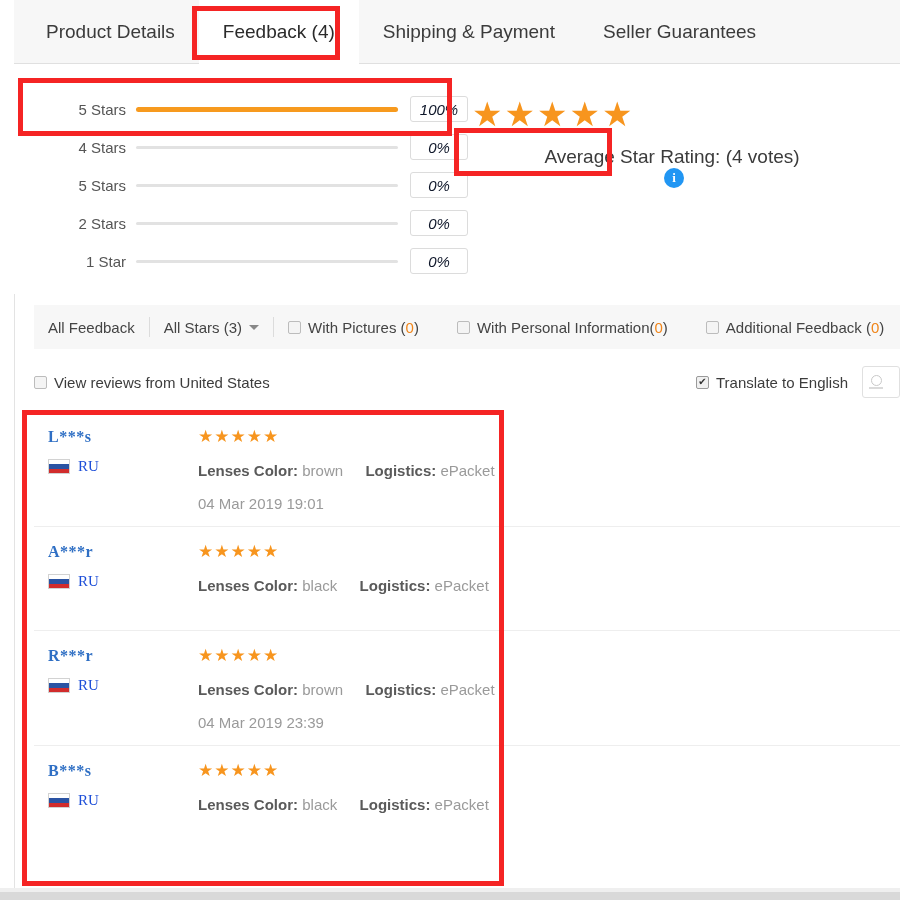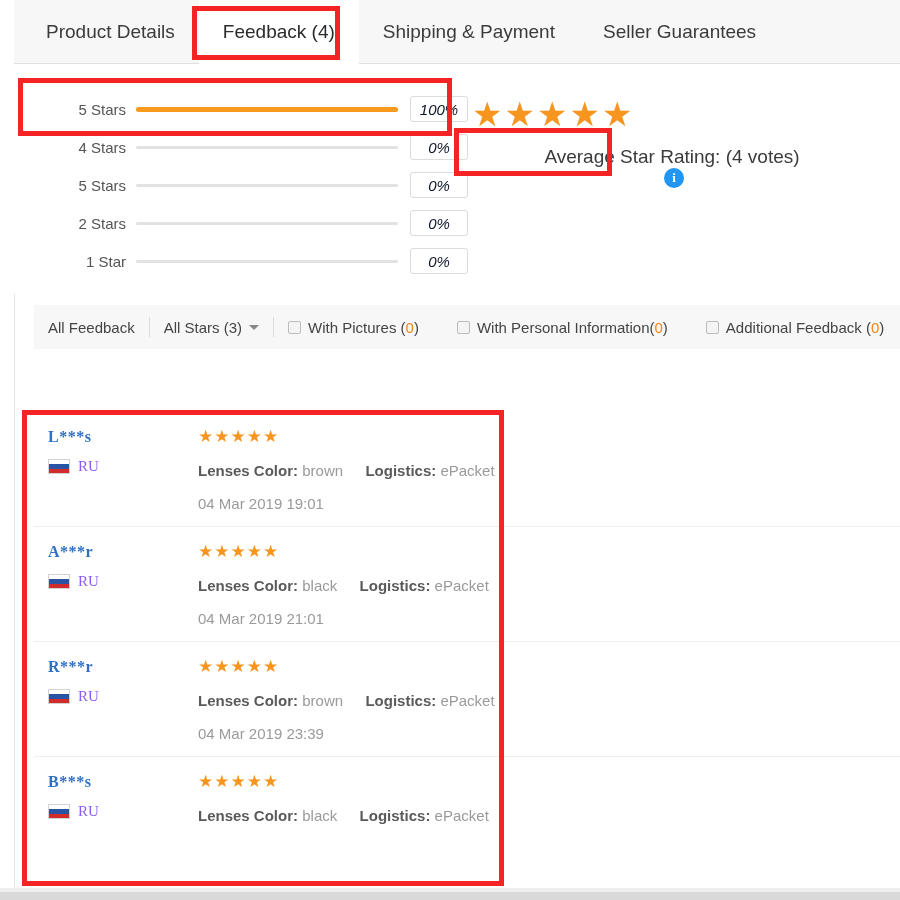--- a/index.html
+++ b/index.html
@@ -291,21 +291,21 @@
     color: #2f6fc4;
     font-weight: bold;
     cursor: pointer;
     letter-spacing: .5px;
   }
   .rv-country {
     margin-top: 12px;
     display: flex;
     align-items: center;
     font-size: 15px;
-    color: #8b5cf6;
+    color: #1d4ed8;
   }
   .flag {
     width: 22px; height: 15px;
     margin-right: 8px;
     border: 1px solid #d2d2d2;
     box-sizing: border-box;
     background: linear-gradient(to bottom,
       #ffffff 0%, #ffffff 33%,
       #2a53a3 33%, #2a53a3 66%,
       #d12c2c 66%, #d12c2c 100%);
@@ -454,20 +454,31 @@
 
     <span class="filter-item">
       <span class="cb"></span>
       <span>Additional Feedback (</span>
         <span class="cnt-orange">0</span>
         <span>)</span>
     </span>
 
   </div>
 
+  <div id="optionrow">
+    <div class="opt-left">
+      <span class="cb"></span>
+      <span class="opt-text">View reviews from United States</span>
+    </div>
+    <div class="opt-right">
+      <span class="cb checked"></span>
+      <span class="opt-text">Translate to English</span>
+      <span class="lang-box"></span>
+    </div>
+  </div>
 
   <div id="reviews">
 
     <div class="review">
       <div class="rv-user">
         <div class="rv-name">L***s</div>
         <div class="rv-country">
           <span class="flag"></span>
           <span>RU</span>
         </div>
@@ -495,21 +506,20 @@
       </div>
       <div class="rv-body">
         <div class="rv-stars">★★★★★</div>
         <div class="rv-attrs">
           <b>Lenses Color:</b>
           <span>black</span>
           <span class="rv-attr-gap"></span>
           <b>Logistics:</b>
           <span>ePacket</span>
         </div>
-        <div class="rv-date">04 Mar 2019 21:01</div>
       </div>
     </div>
 
     <div class="review">
       <div class="rv-user">
         <div class="rv-name">R***r</div>
         <div class="rv-country">
           <span class="flag"></span>
           <span>RU</span>
         </div>

